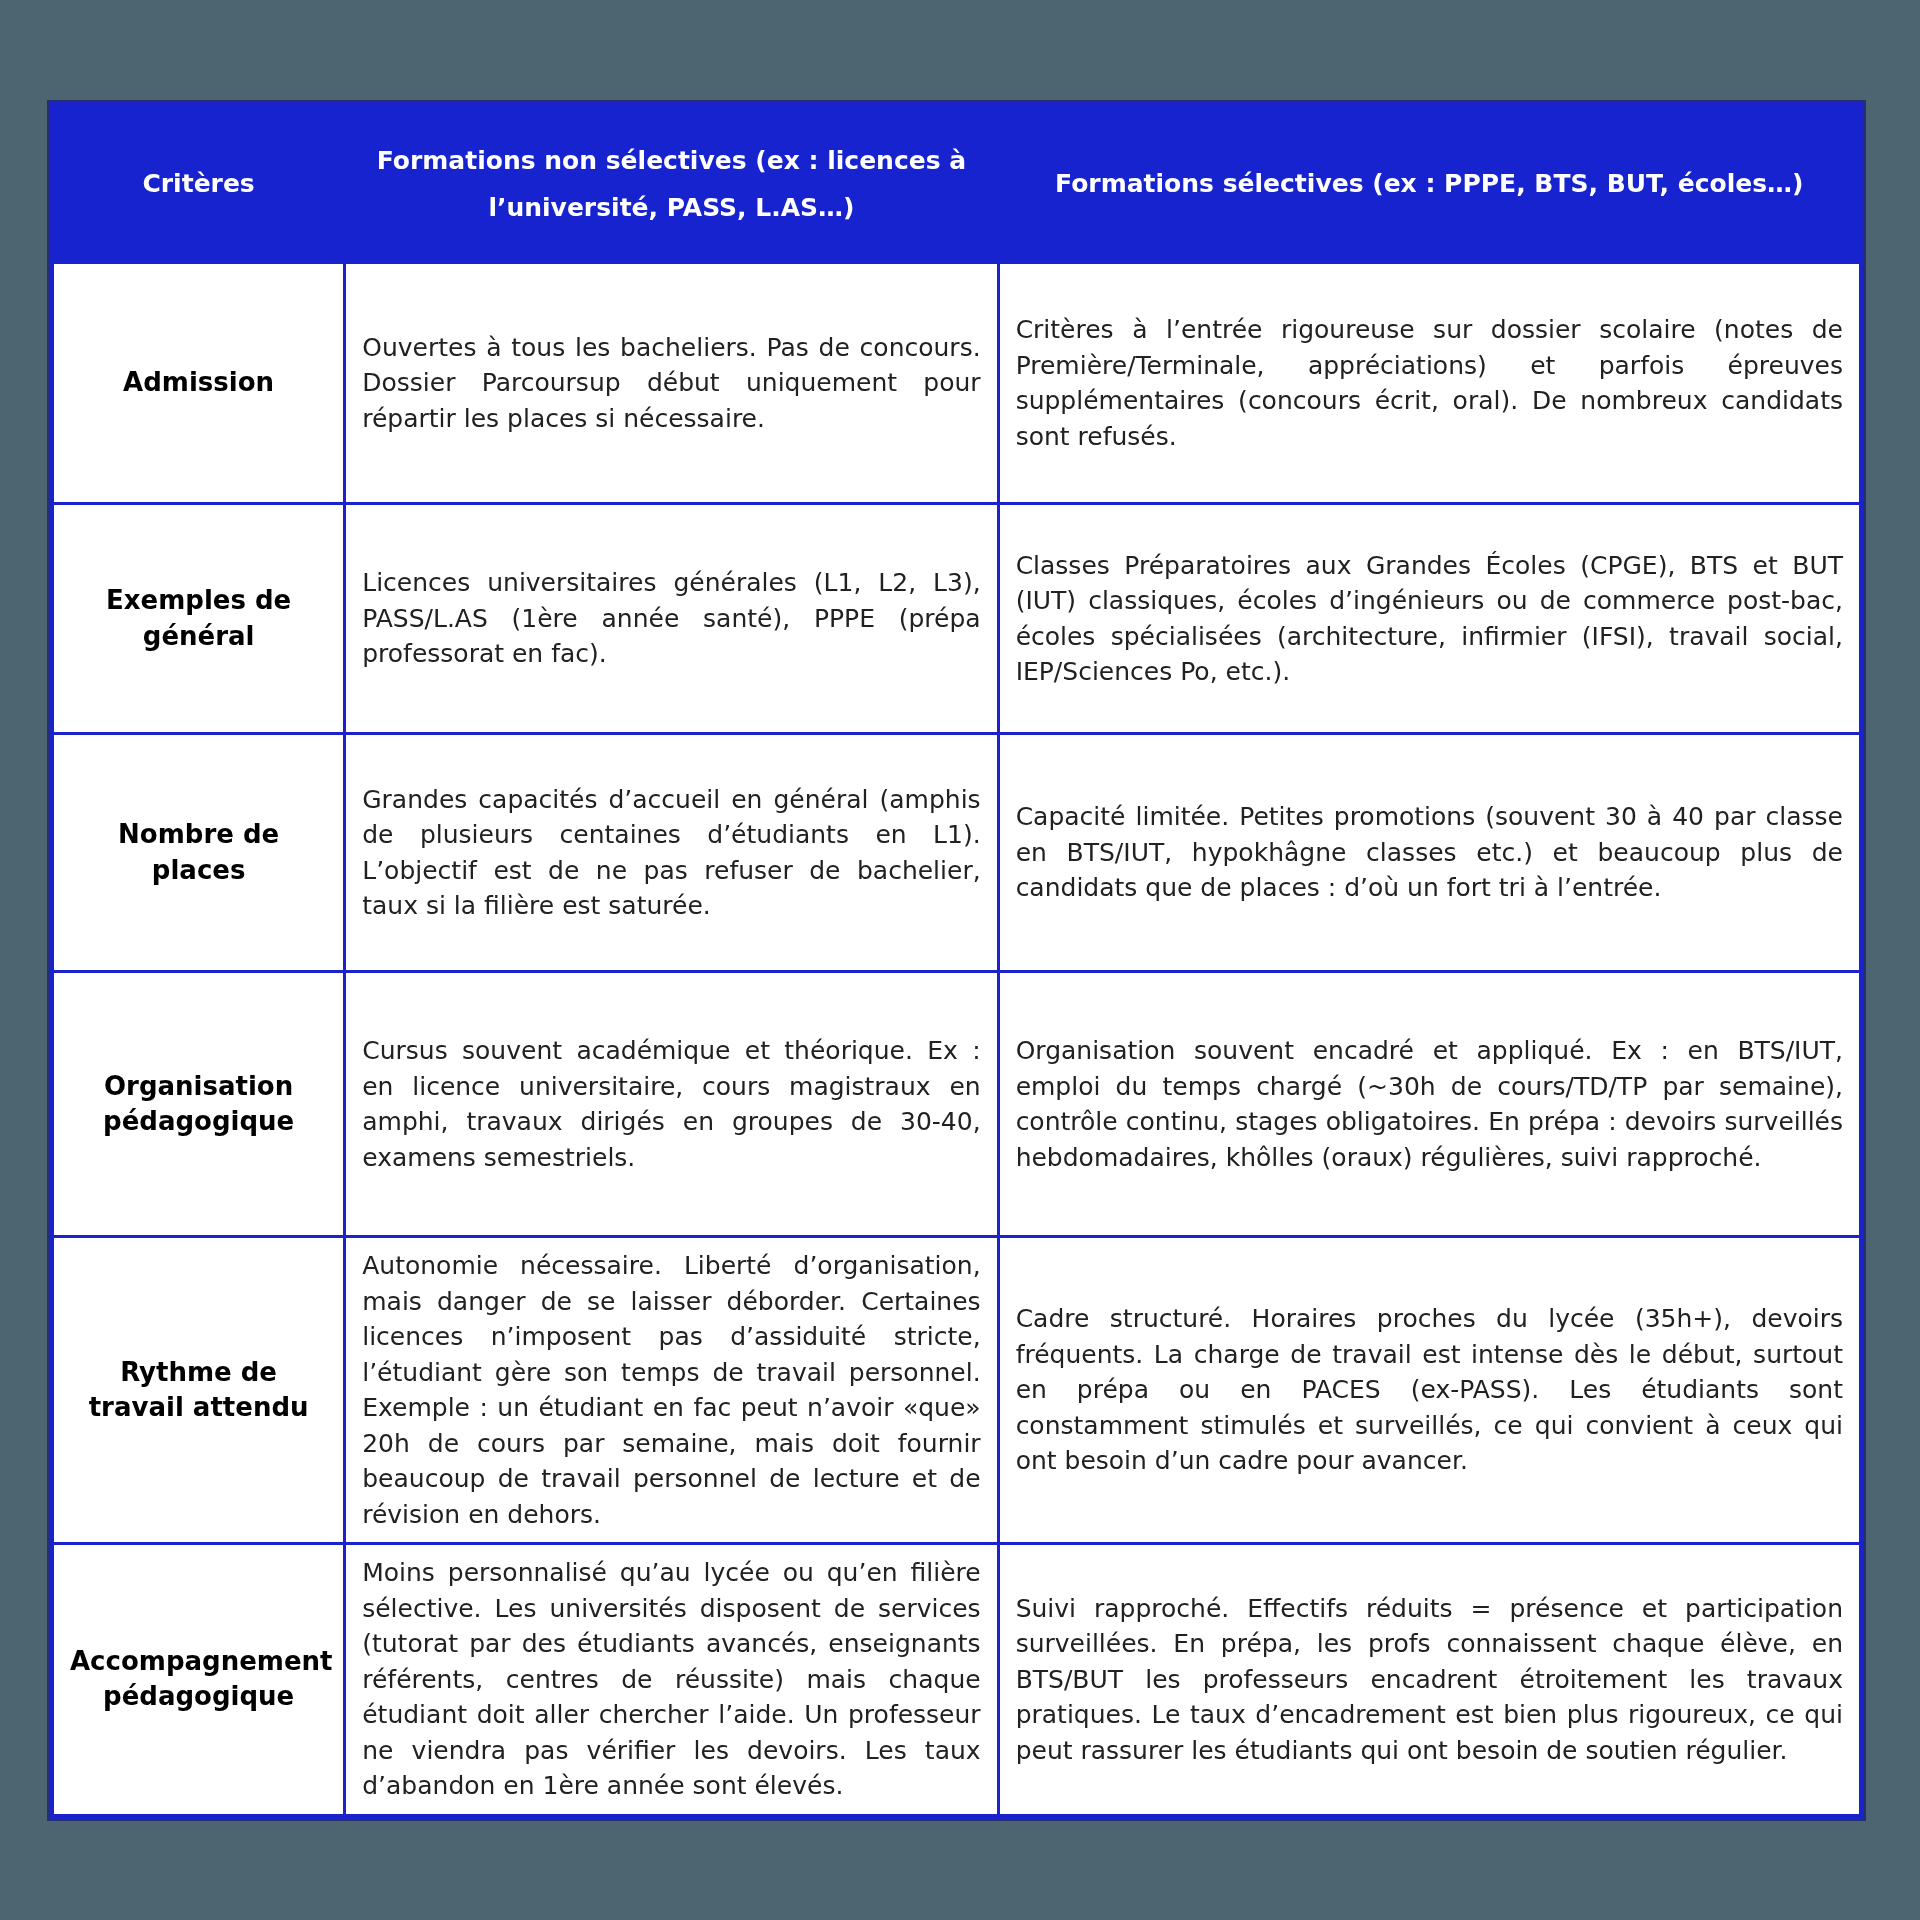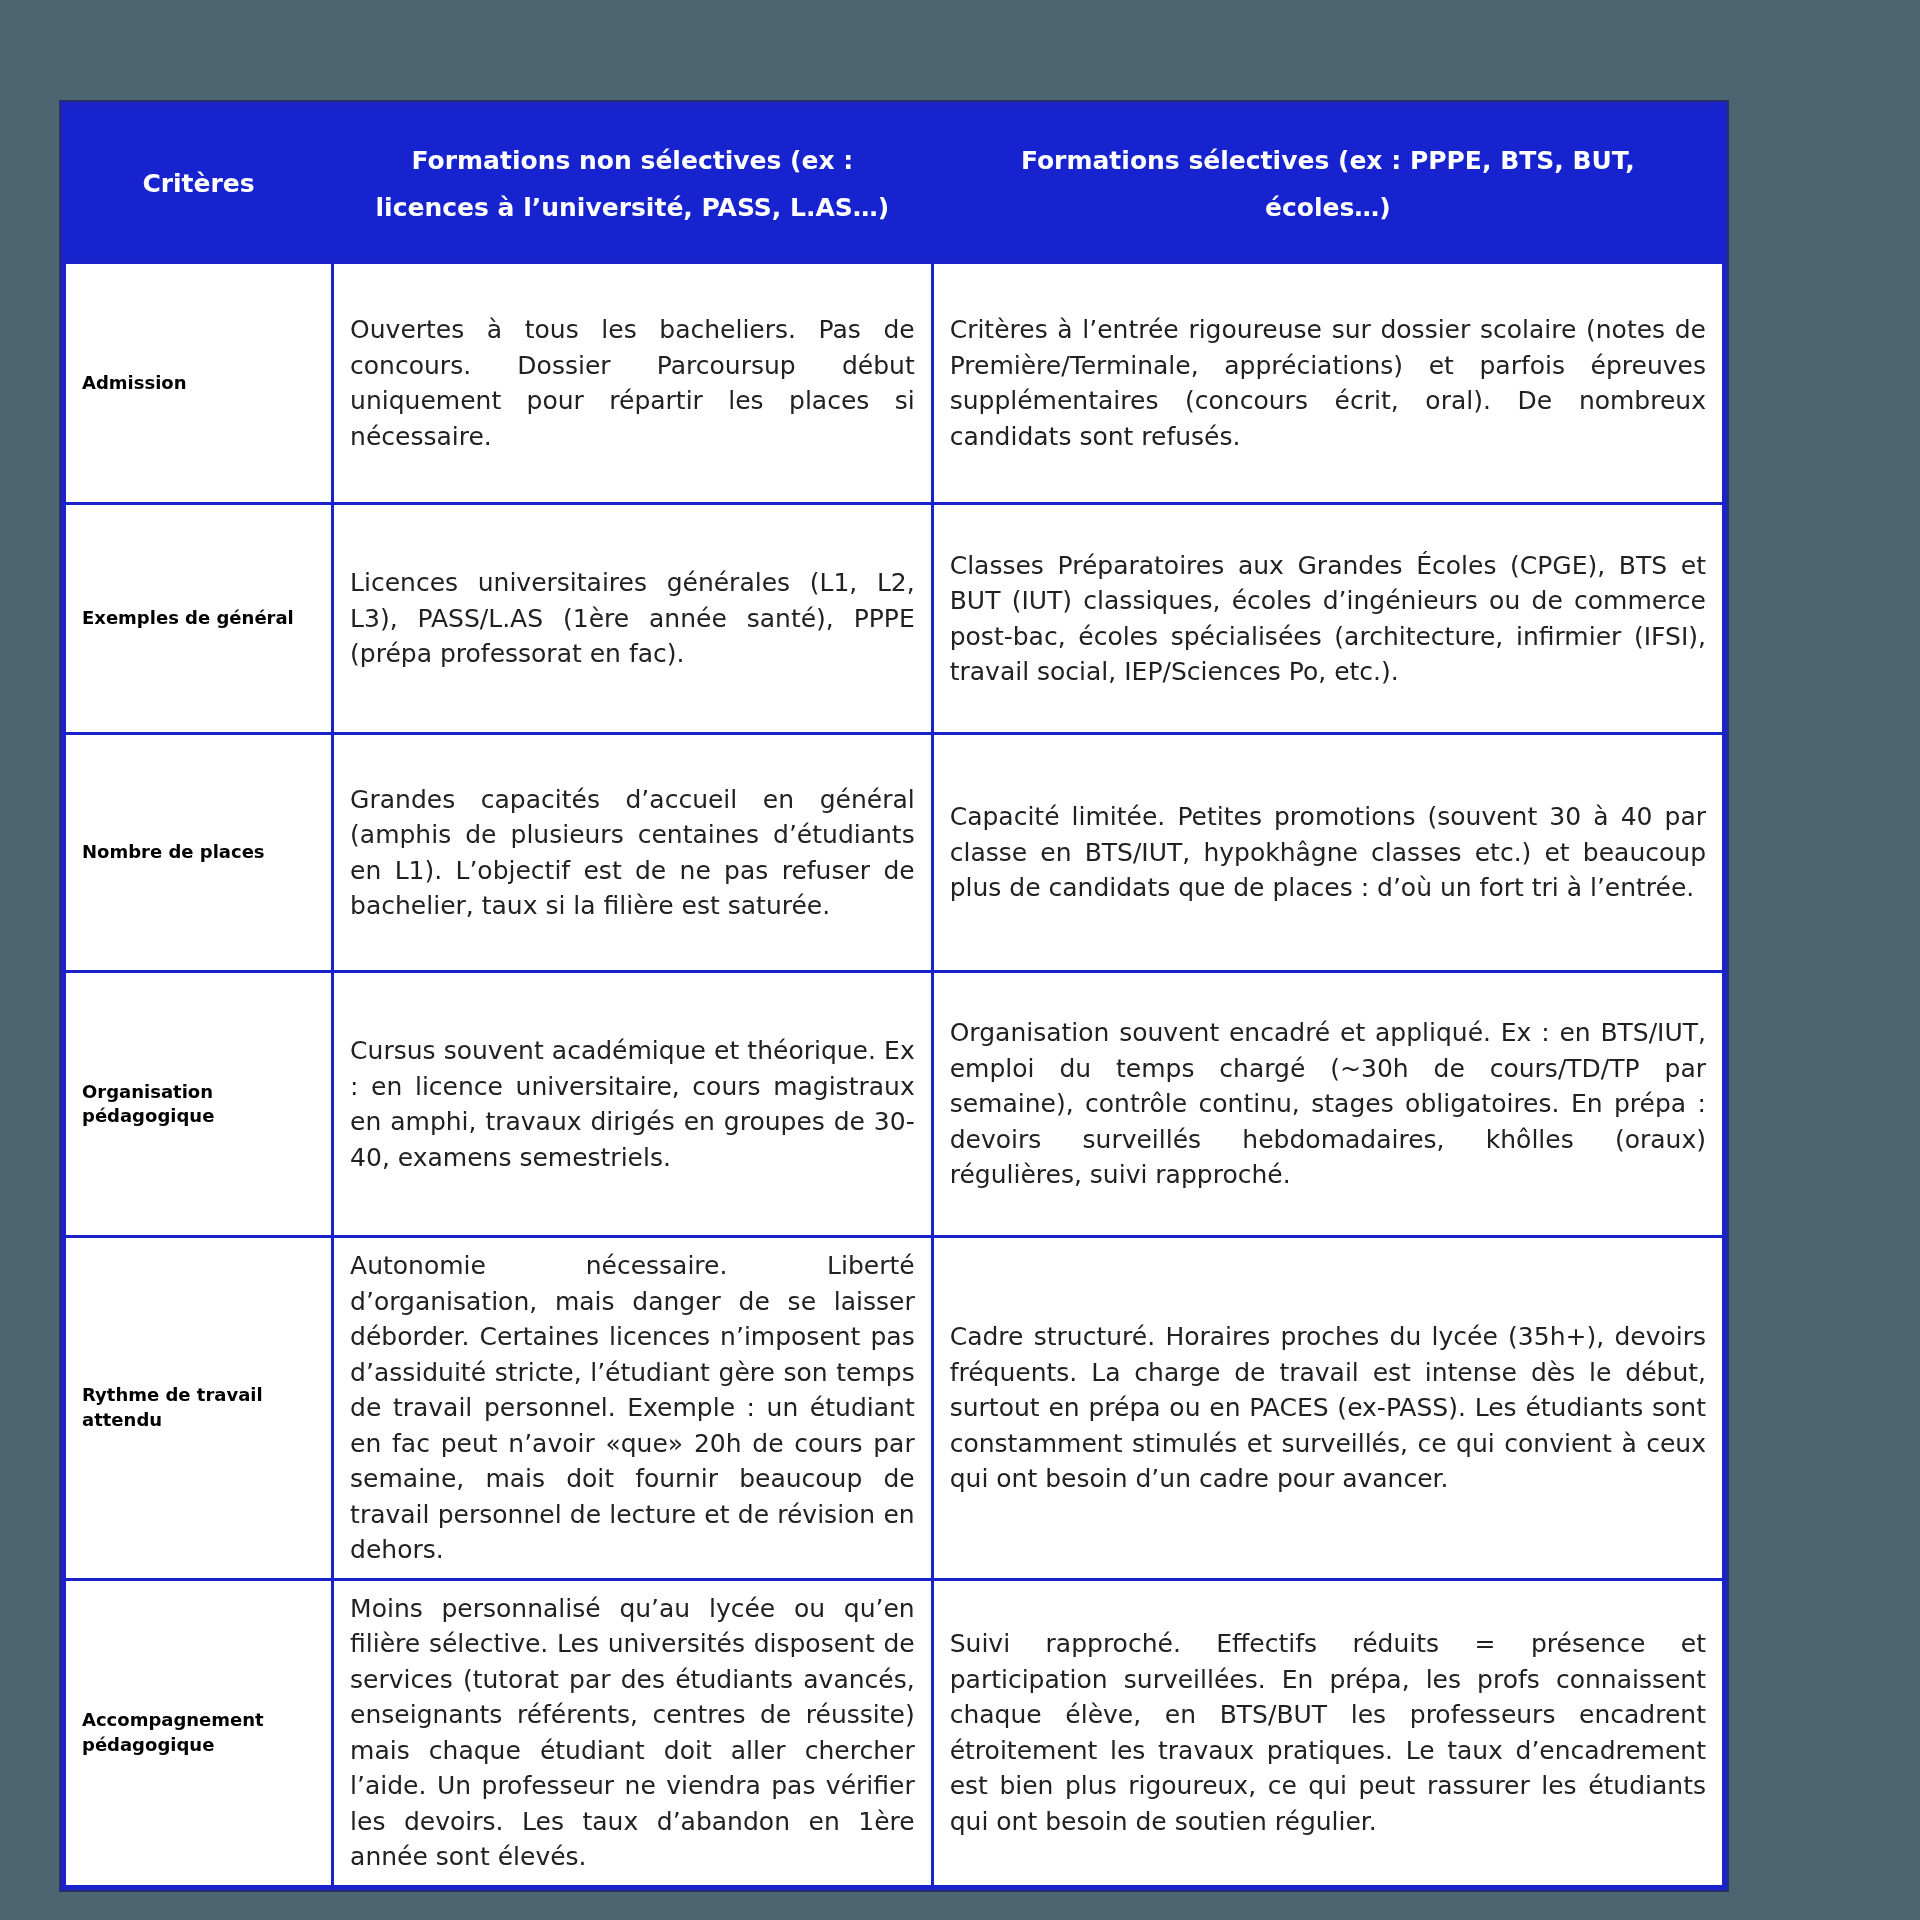--- a/index.html
+++ b/index.html
@@ -8,23 +8,23 @@
   }
   body {
     width: 1920px;
     height: 1920px;
     background: #4d6570;
     font-family: "DejaVu Sans", sans-serif;
     box-sizing: border-box;
   }
   .table-outer {
     position: absolute;
-    left: 59px;
+    left: 47px;
     top: 100px;
-    width: 1670px;
+    width: 1819px;
     border: 2px solid #26306f;
     background: #c2410c;
     box-sizing: border-box;
   }
   table.compare {
     width: 100%;
     border-collapse: collapse;
     table-layout: fixed;
     border: 5px solid #1a22cc;
   }
@@ -51,23 +51,23 @@
     font-weight: bold;
     font-size: 25px;
     line-height: 1.9;
     text-align: center;
     padding: 6px 26px;
   }
   td.criterion-cell {
     background: #ffffff;
     color: #000000;
     font-weight: bold;
-    font-size: 18px;
+    font-size: 26px;
     line-height: 1.35;
-    text-align: left;
+    text-align: center;
     padding: 8px 16px;
   }
   td.text-cell {
     background: #ffffff;
     color: #212121;
     font-size: 25px;
     line-height: 1.42;
     text-align: justify;
     padding: 10px 16px;
   }

